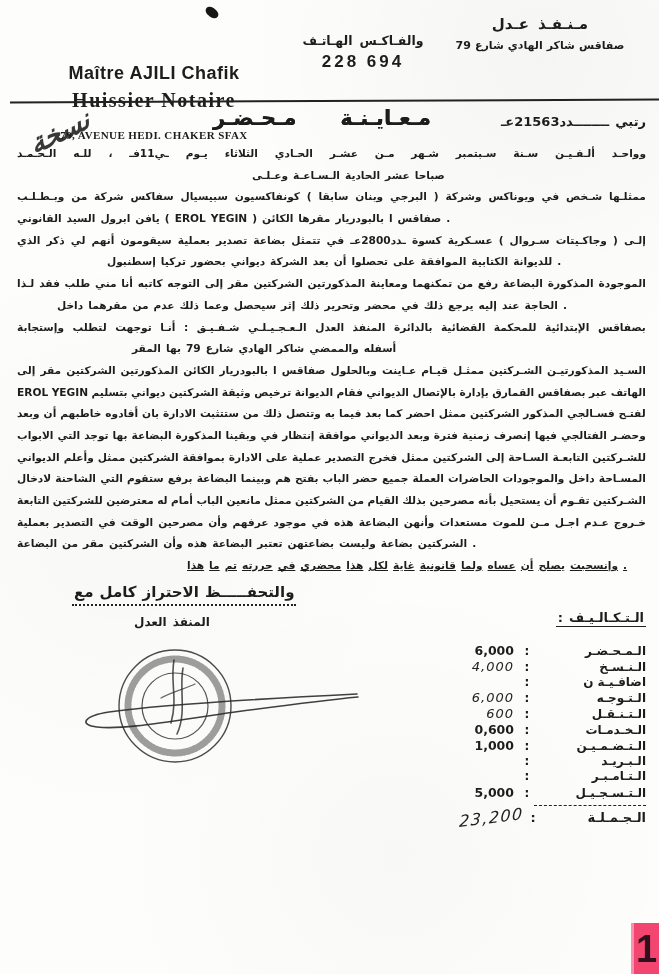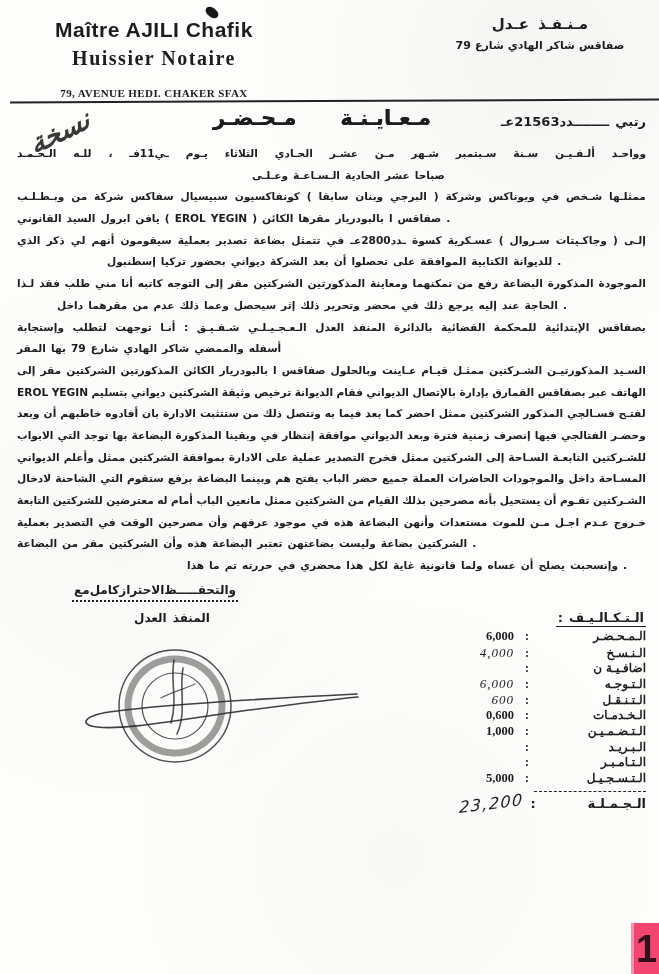--- a/index.html
+++ b/index.html
@@ -6,21 +6,21 @@
   .page{position:relative;width:659px;height:974px;margin:0;overflow:hidden;
     color:#1d1d1d;font-family:"DejaVu Sans",sans-serif;
     background:
       radial-gradient(circle at 82% 6%, rgba(0,0,0,0.03), transparent 28%),
       radial-gradient(circle at 18% 55%, rgba(0,0,0,0.02), transparent 38%),
       radial-gradient(circle at 60% 88%, rgba(0,0,0,0.02), transparent 30%),
       #fdfdfb;}
 
   
   .lh-left{position:absolute;left:28px;top:18px;width:252px;text-align:center;}
-  .lh-name{font-size:21px;font-weight:bold;font-family:"Liberation Sans",sans-serif;letter-spacing:.5px;}
+  .lh-name{font-size:18px;font-weight:bold;font-family:"Liberation Sans",sans-serif;letter-spacing:.5px;margin-top:45px;}
   .lh-title{font-size:20px;font-weight:bold;font-family:"Liberation Serif",serif;margin-top:5px;letter-spacing:1.5px;}
   .lh-addr{font-size:11px;font-weight:bold;font-family:"Liberation Serif",serif;margin-top:17px;letter-spacing:.4px;}
   .lh-center{position:absolute;left:288px;top:33px;width:150px;text-align:center;}
   .phone-label{font-size:12.5px;font-weight:bold;display:flex;justify-content:center;gap:7px;}
   .phone-number{font-size:17px;font-weight:bold;margin-top:4px;letter-spacing:3px;font-family:"Liberation Sans",sans-serif;}
   .lh-right{position:absolute;right:10px;top:14px;width:218px;text-align:center;}
   .ar-name{font-size:16px;font-weight:bold;display:flex;justify-content:center;gap:6px;text-shadow:0 0 .7px #000;}
   .ar-title{font-size:15px;font-weight:bold;margin-top:1px;display:flex;justify-content:center;gap:9px;}
   .ar-addr{font-size:11px;font-weight:bold;margin-top:6px;display:flex;justify-content:center;gap:4px;}
   .rule{position:absolute;left:10px;right:0;top:100px;height:2px;background:#222;transform:rotate(-.25deg);}
@@ -30,35 +30,35 @@
   .doc-title{position:absolute;left:213px;top:106px;width:218px;display:flex;justify-content:space-between;
     font-size:21px;font-weight:bold;text-shadow:0 0 .6px #000;}
   .copy-note{position:absolute;left:28px;top:116px;font-size:27px;font-weight:bold;font-style:italic;
     transform:rotate(-26deg) skewX(-9deg);opacity:.88;}
 
   
   .body-block{position:absolute;left:17px;right:13px;top:147px;}
   .line{display:flex;align-items:baseline;height:21.7px;font-size:10.6px;font-weight:bold;white-space:nowrap;}
   .a-full{justify-content:space-between;}
   .a-l0{gap:5px;} .a-l40{margin-left:40px;gap:5px;} .a-l90{margin-left:90px;gap:5px;}
-  .a-l115{gap:5px;} .a-l170{margin-left:170px;gap:5px;} .a-l235{margin-left:235px;gap:5px;}
+  .a-l115{margin-left:115px;gap:5px;} .a-l170{margin-left:170px;gap:5px;text-decoration:underline;} .a-l235{margin-left:235px;gap:5px;}
   .w{display:inline-flex;}
   .w>span{unicode-bidi:isolate;}
 
   
   .closing{position:absolute;left:72px;top:583px;}
-  .reservation{font-size:12px;font-weight:bold;display:flex;border-bottom:2px dotted #222;padding:0 2px 3px;}
+  .reservation{font-size:15px;font-weight:bold;display:flex;gap:6px;border-bottom:2px dotted #222;padding:0 2px 3px;}
   .signer{margin-top:9px;margin-left:62px;font-size:12px;font-weight:bold;display:flex;gap:6px;}
   .stamp{position:absolute;left:75px;top:628px;}
 
   
   .fees{position:absolute;right:13px;top:610px;width:218px;}
   .fee-heading{display:flex;flex-direction:row;justify-content:flex-end;gap:6px;font-size:13px;font-weight:bold;
     border-bottom:1.6px solid #222;width:fit-content;margin-left:auto;padding:0 2px 1px;}
-  .fee-rows{margin-top:2px;font-family:Liberation Serif, serif;}
+  .fee-rows{margin-top:16px;}
   .fee-row{display:flex;align-items:baseline;height:15.8px;font-size:12px;font-weight:bold;}
   .fee-row .val{width:86px;text-align:right;padding-right:8px;font-size:12.5px;}
   .fee-row .colon{width:10px;text-align:center;}
   .fee-row .lbl{flex:1;display:flex;justify-content:flex-end;gap:4px;}
   .hand{font-style:italic;font-weight:normal;transform:rotate(-4deg) skewX(-12deg);font-size:13px;letter-spacing:1px;color:#222;}
   .dashes{border-top:1.7px dashed #222;width:112px;margin:4px 0 2px auto;}
   .total-row{display:flex;align-items:center;font-size:13px;font-weight:bold;margin-top:1px;}
   .total-row .val{width:96px;text-align:right;padding-right:4px;}
   .total-row .hand{display:inline-block;font-size:16px;transform:rotate(-7deg) skewX(-10deg);letter-spacing:1.5px;}
   .total-row .colon{width:10px;text-align:center;}
@@ -74,20 +74,31 @@
 <body>
 
 <div class="page">
 
   <div class="lh-left">
     <div class="lh-name">Maître AJILI Chafik</div>
     <div class="lh-title">Huissier Notaire</div>
     <div class="lh-addr">79, AVENUE HEDI. CHAKER  SFAX</div>
   </div>
 
+  <div class="lh-center">
+    <div class="phone-label">
+        <span class="w">
+          <span>الهـاتـف</span>
+        </span>
+        <span class="w">
+          <span>والفـاكـس</span>
+        </span>
+      </div>
+    <div class="phone-number">228 694</div>
+  </div>
 
   <div class="lh-right">
     <div class="ar-title">
         <span class="w">
           <span>عـدل</span>
         </span>
         <span class="w">
           <span>مـنـفـذ</span>
         </span>
       </div>

